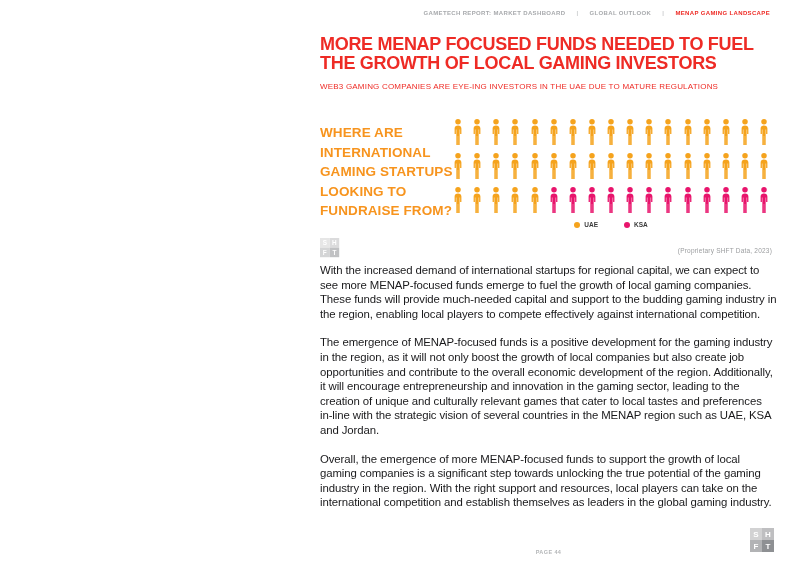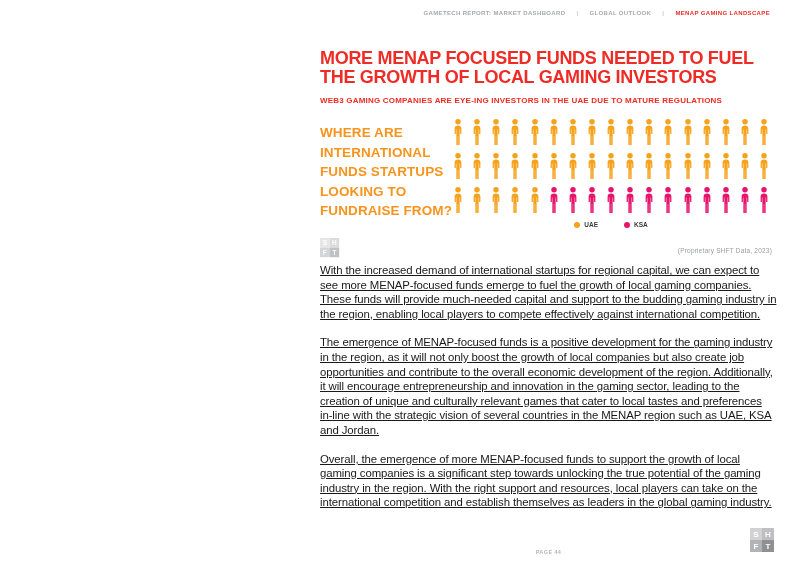--- a/index.html
+++ b/index.html
@@ -16,29 +16,29 @@
   
   .topbar {
     position:absolute; top:10px; right:30px;
     font-size:6px; letter-spacing:.35px; font-weight:bold;
     color:#a7a9ac; white-space:nowrap;
   }
   .topbar .sep { margin:0 9px; color:#c9cbcd; }
   .topbar .seg-active { color:var(--title-red, #ee2b25); }
 
   
-  .title-block { position:absolute; left:320px; top:49px; width:470px; }
+  .title-block { position:absolute; left:320px; top:35px; width:470px; }
   .title {
     color:var(--title-red, #ee2b25);
     font-size:18px; font-weight:bold; line-height:19px; letter-spacing:-0.3px;
   }
   .subtitle {
     margin-top:9px;
     color:var(--title-red, #ee2b25);
-    font-size:8px; font-weight:bold; letter-spacing:.2px;
+    font-size:8px; font-weight:normal; letter-spacing:.2px;
   }
 
   
   .chart-question {
     position:absolute; left:320px; top:123px; width:140px;
     color:var(--question-orange, #f7941e);
     font-size:13.5px; font-weight:bold; line-height:19.5px;
     white-space:pre-line; letter-spacing:.1px;
   }
 
@@ -70,21 +70,21 @@
   .shft-logo .c3 { background:#b2b3b5; }
   .shft-logo .c4 { background:#8e9093; }
   .logo-small { position:absolute; left:320px; top:238px; opacity:.55; transform:scale(.8); transform-origin:top left; }
   .logo-bottom { position:absolute; right:26px; bottom:13px; }
 
   
   .body-copy {
     position:absolute; left:320px; top:263px; width:457px;
     font-size:11.4px; line-height:14.6px; color:#19191b; letter-spacing:-0.1px;
   }
-  .body-copy p { margin-bottom:14px;text-decoration:underline; }
+  .body-copy p { margin-bottom:14px; }
 
   
   .page-number {
     position:absolute; left:320px; bottom:10px; width:457px;
     text-align:center; font-size:5.5px; font-weight:bold;
     color:#b4b6b8; letter-spacing:.4px;
   }
 </style>
 </head>
 <body>
@@ -102,21 +102,21 @@
   <div class="title-block">
     <div class="title">
       <span style="display:block">MORE MENAP FOCUSED FUNDS NEEDED TO FUEL</span>
       <span style="display:block">THE GROWTH OF LOCAL GAMING INVESTORS</span>
     </div>
     <div class="subtitle">WEB3 GAMING COMPANIES ARE EYE-ING INVESTORS IN THE UAE DUE TO MATURE REGULATIONS</div>
   </div>
 
   <div class="chart-question">WHERE ARE
 INTERNATIONAL
-FUNDS STARTUPS
+GAMING STARTUPS
 LOOKING TO
 FUNDRAISE FROM?</div>
 
   <div class="chart-figures">
     <div id="pictogram-grid">
         <div class="picto-row">
           <span class="person" style="color: rgb(245, 163, 29);">
             <svg viewBox="0 0 24 52" xmlns="http://www.w3.org/2000/svg">
               <circle cx="12" cy="5.5" r="5.5" fill="currentColor"></circle>
               <path fill="currentColor" d="M12 13c-4.2 0-6.8 2.2-6.8 6.2V30h2.6v-9h0.9v31h3V34h0.6v18h3V21h0.9v9h2.6V19.2C18.8 15.2 16.2 13 12 13z"></path>

